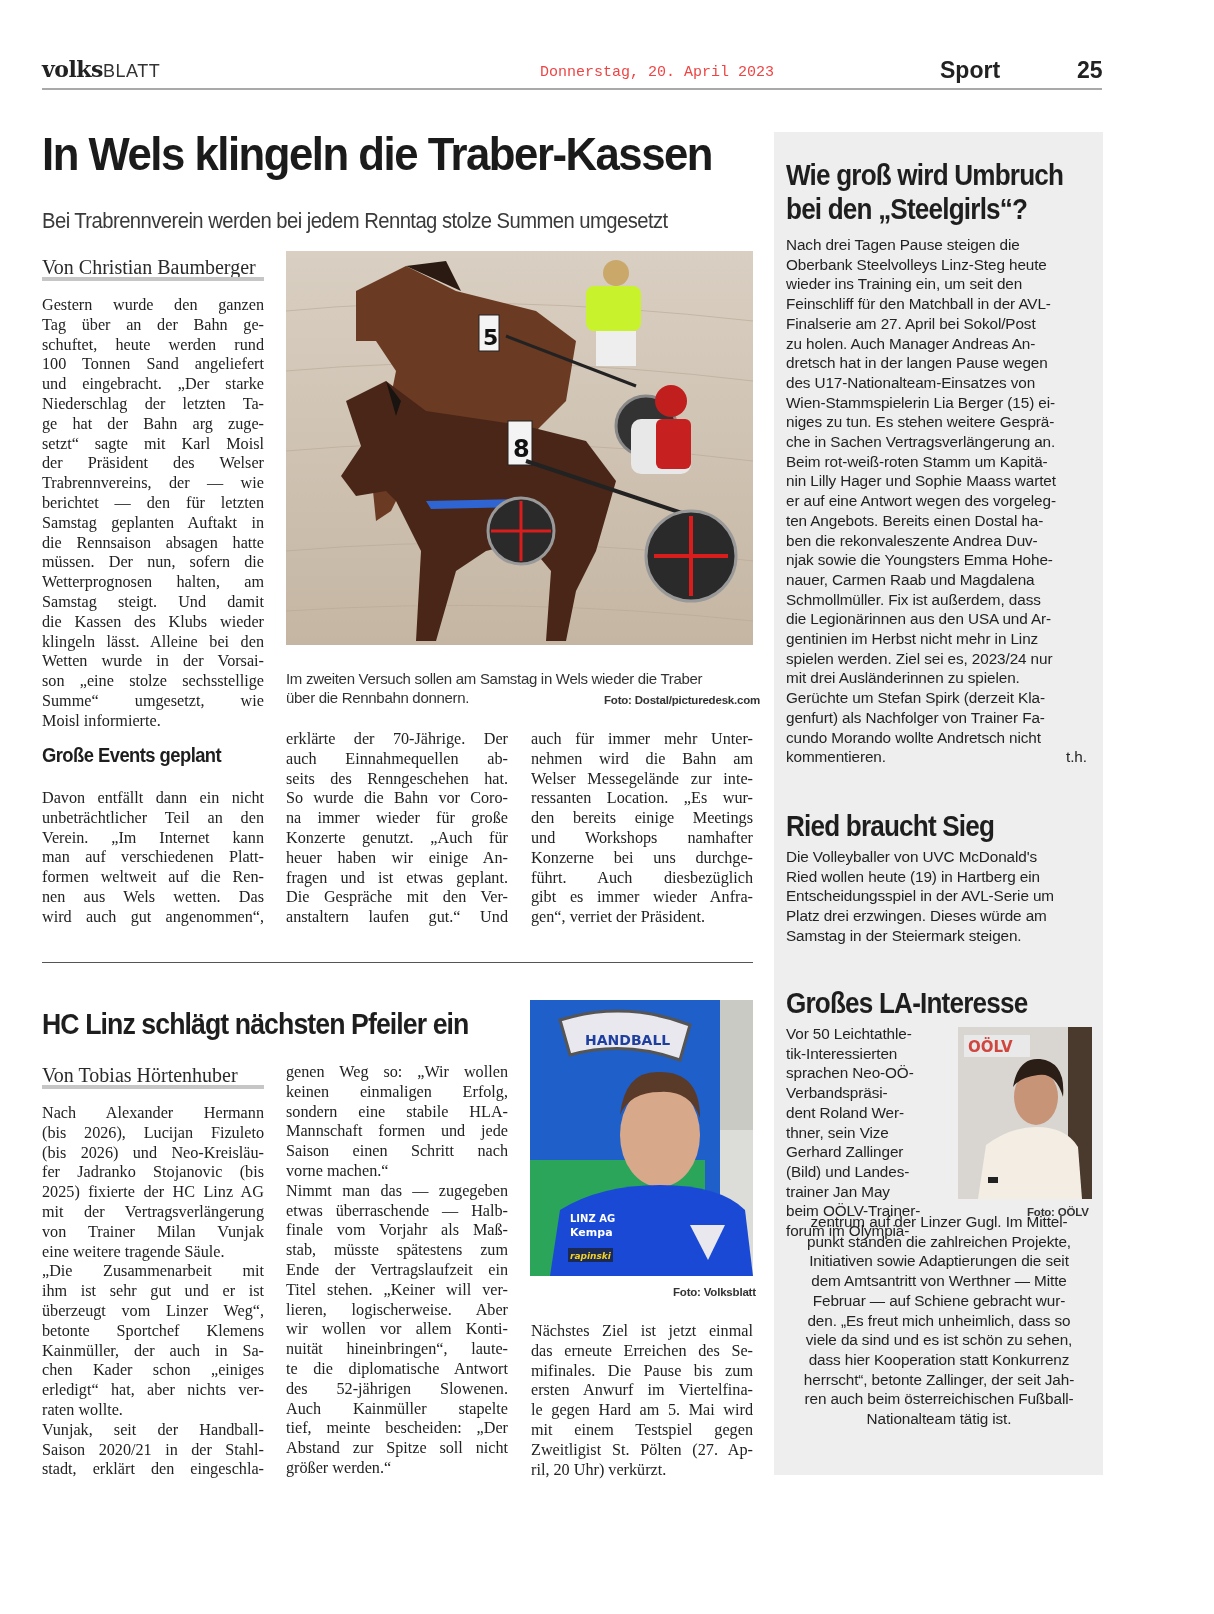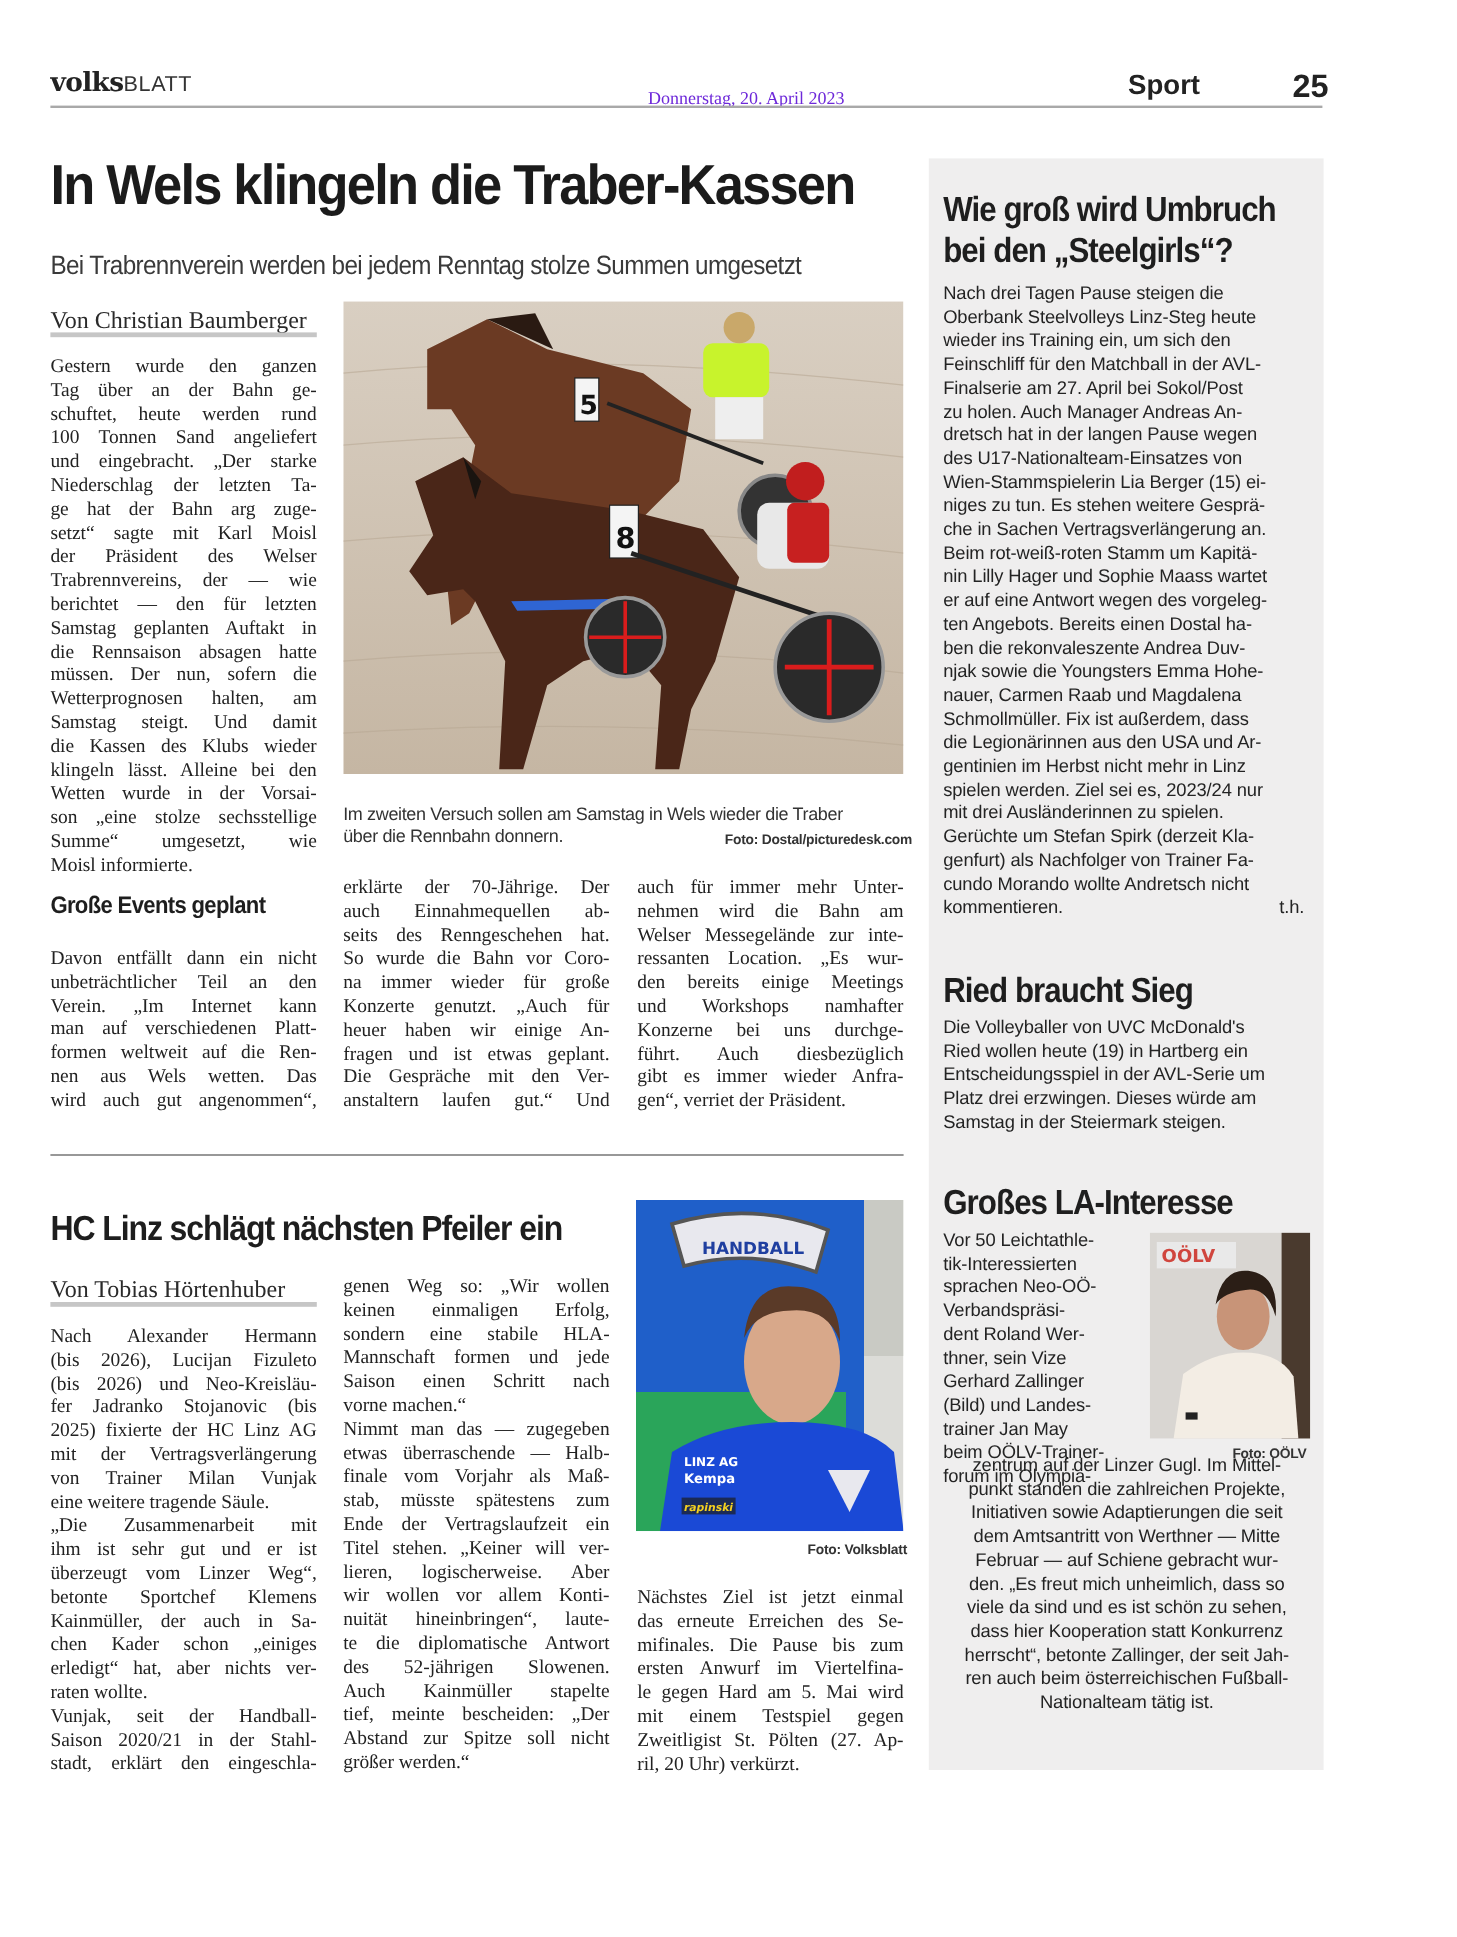--- a/index.html
+++ b/index.html
@@ -4,23 +4,23 @@
 <style>
   * { box-sizing: border-box; margin: 0; padding: 0; }
   html, body { width: 1214px; height: 1614px; background: #ffffff; overflow: hidden; }
   body { position: relative; color: #1e1e1e; font-family: "Liberation Serif", serif; }
 
   .abs { position: absolute; }
 
   
   .masthead { left: 42px; top: 56px; font-family: "DejaVu Serif", serif; font-weight: bold; font-size: 22px; letter-spacing: -0.5px; color: #222; }
   .masthead .blatt { font-family: "Liberation Sans", sans-serif; font-weight: normal; font-size: 18px; letter-spacing: 0.5px; color: #333; }
-  .head-date { left: 540px; top: 75px; font-family: Liberation Serif, serif; font-size: 15px; color: #6d28d9; }
+  .head-date { left: 540px; top: 64px; font-family: Liberation Mono, monospace; font-size: 15px; color: #ef4444; }
   .head-section { left: 940px; top: 57px; font-family: "Liberation Sans", sans-serif; font-weight: bold; font-size: 23px; color: #222; }
-  .head-page { left: 1077px; top: 57px; font-family: "Liberation Sans", sans-serif; font-weight: bold; font-size: 27px; color: #222; }
+  .head-page { left: 1077px; top: 57px; font-family: "Liberation Sans", sans-serif; font-weight: bold; font-size: 23px; color: #222; }
   .head-rule { left: 42px; top: 88px; width: 1060px; height: 2px; background: #a9a9a9; }
 
   
   .headline { left: 42px; top: 126px; font-family: "Liberation Sans", sans-serif; font-weight: bold; font-size: 47px; letter-spacing: -1.6px; color: #1b1b1b; transform: scaleX(0.93); transform-origin: left top; white-space: nowrap; }
   .subline { left: 42px; top: 208px; font-family: "Liberation Sans", sans-serif; font-size: 22px; color: #3a3a3a; letter-spacing: -0.6px; transform: scaleX(0.92); transform-origin: left top; white-space: nowrap; }
 
   .byline { font-family: "Liberation Serif", serif; font-size: 20px; color: #2a2a2a; }
   .byline-rule { height: 4px; background: #c6c6c6; }
 
   .col { font-family: "Liberation Serif", serif; font-size: 16.2px; line-height: 19.8px; text-align: justify; hyphens: manual; color: #222; }
@@ -263,21 +263,21 @@
 
 <div class="abs sidebar"></div>
 
 <div class="abs side-h" style="left:786px; top:158px;">
   <span class="line">Wie groß wird Umbruch</span>
   <span class="line">bei den „Steelgirls“?</span>
 </div>
 <div class="abs side-text" style="left:786px; top:235px; width:306px;" id="s1">
     <span class="line">Nach drei Tagen Pause steigen die</span>
     <span class="line">Oberbank Steelvolleys Linz-Steg heute</span>
-    <span class="line">wieder ins Training ein, um sich den</span>
+    <span class="line">wieder ins Training ein, um seit den</span>
     <span class="line">Feinschliff für den Matchball in der AVL-</span>
     <span class="line">Finalserie am 27. April bei Sokol/Post</span>
     <span class="line">zu holen. Auch Manager Andreas An-</span>
     <span class="line">dretsch hat in der langen Pause wegen</span>
     <span class="line">des U17-Nationalteam-Einsatzes von</span>
     <span class="line">Wien-Stammspielerin Lia Berger (15) ei-</span>
     <span class="line">niges zu tun. Es stehen weitere Gesprä-</span>
     <span class="line">che in Sachen Vertragsverlängerung an.</span>
     <span class="line">Beim rot-weiß-roten Stamm um Kapitä-</span>
     <span class="line">nin Lilly Hager und Sophie Maass wartet</span>

